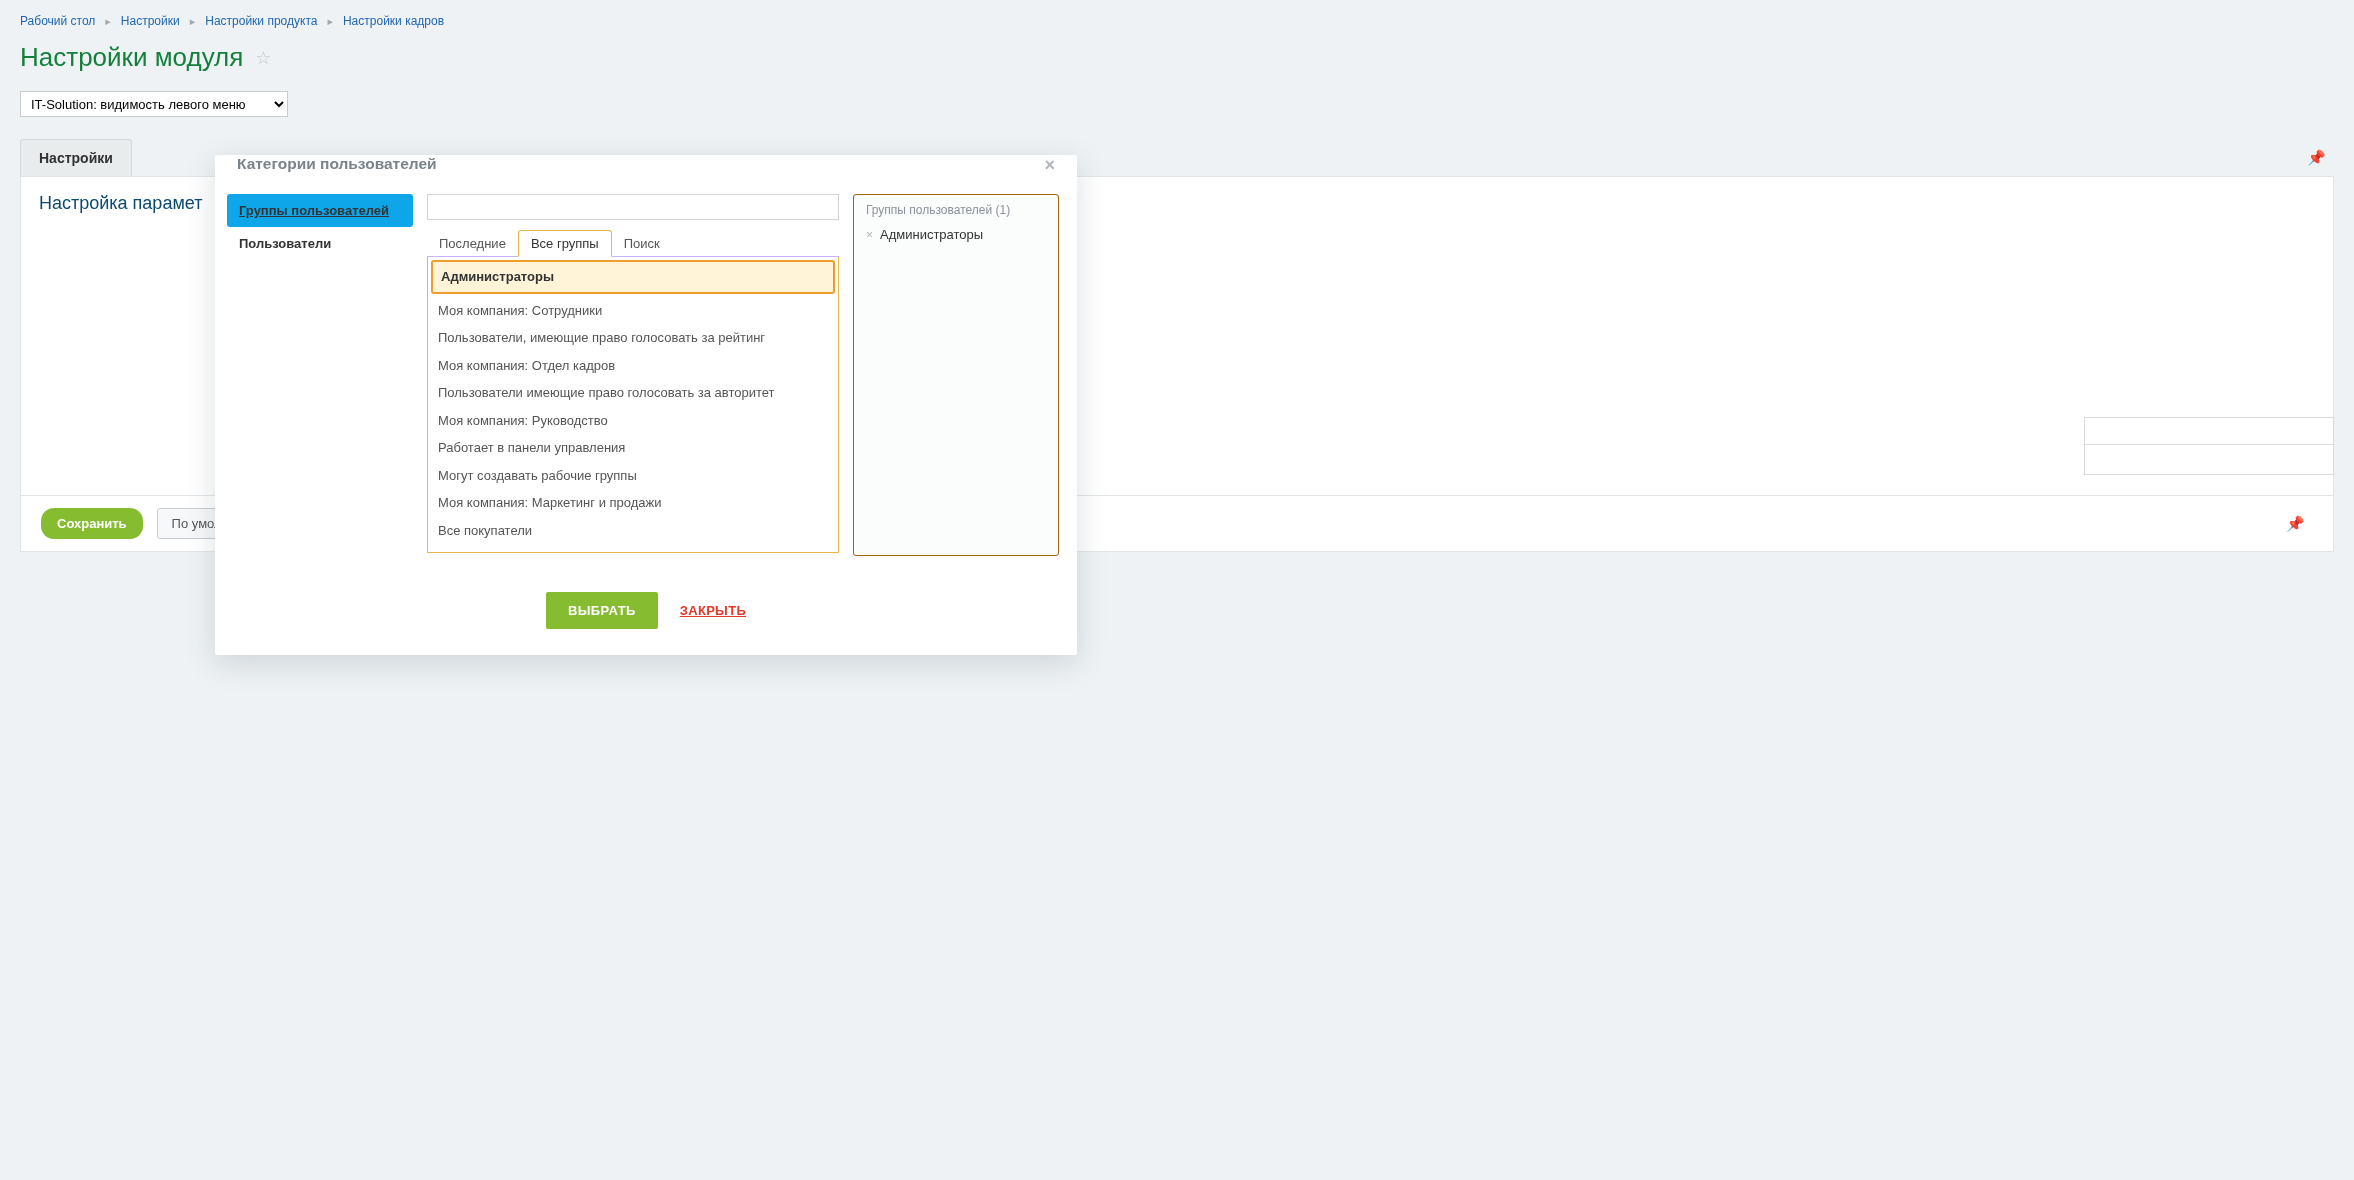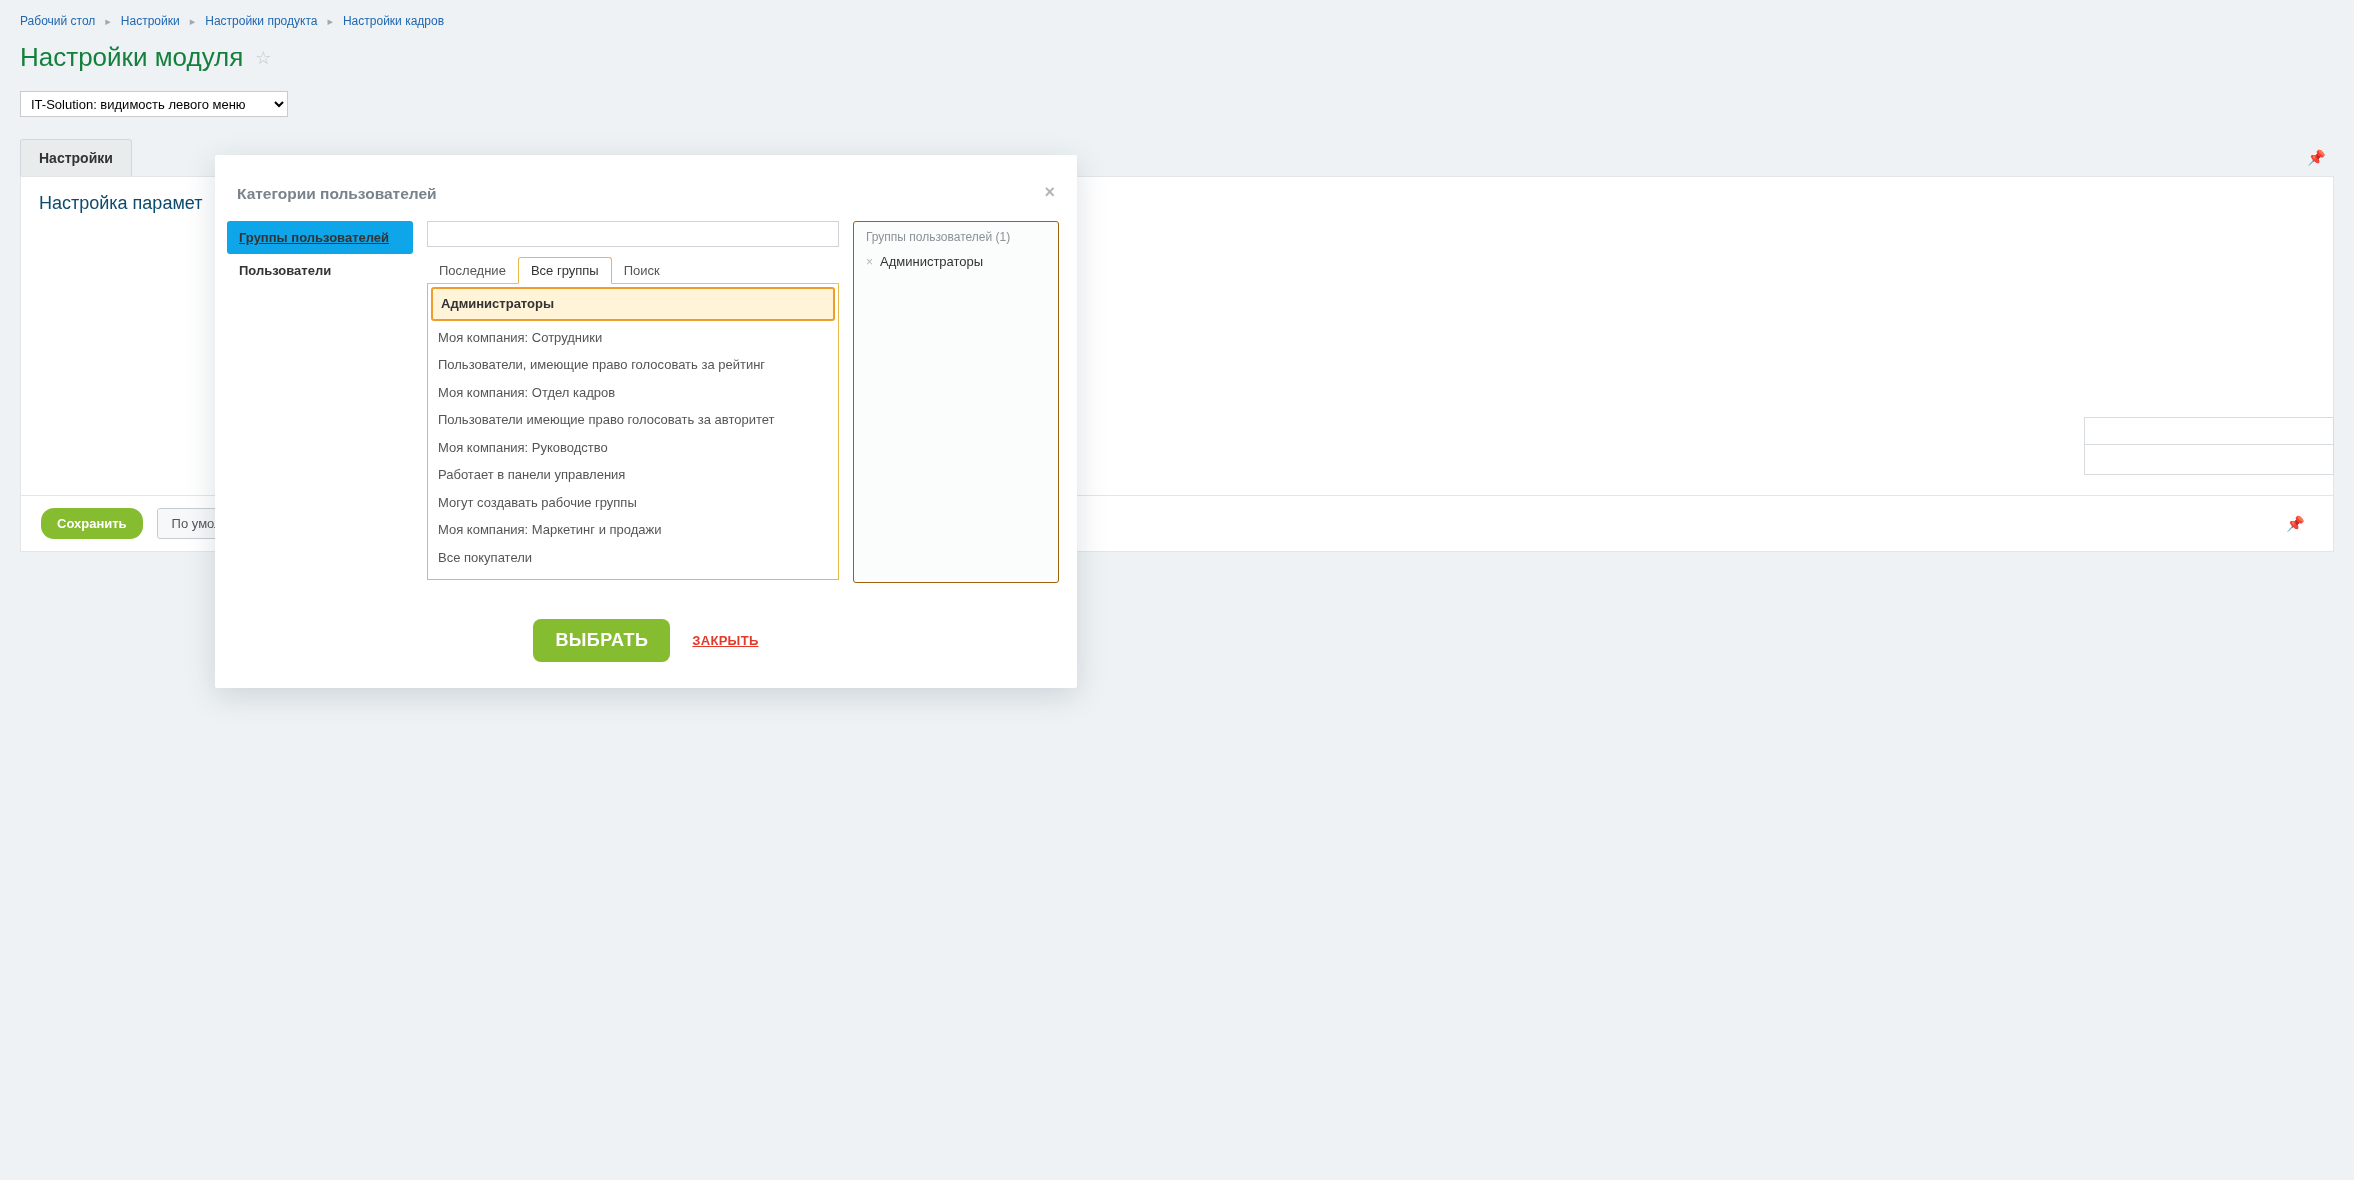--- a/index.html
+++ b/index.html
@@ -126,23 +126,23 @@
       position: absolute;
       left: 215px;
       top: 155px;
       width: 862px;
       background: #fff;
       box-shadow: 0 8px 30px rgba(60,80,100,0.18);
       border-radius: 2px;
     }
     .dialog-header {
       display: flex;
-      align-items: flex-end;
+      align-items: flex-start;
       justify-content: space-between;
-      padding: 27px 22px 14px 22px;
+      padding: 0 22px 14px 22px;
     }
     .dialog-title {
       font-size: 15.5px;
       font-weight: bold;
       color: #7a838c;
     }
     .dialog-close {
       color: #b0b6bc;
       font-size: 18px;
       cursor: pointer;
@@ -250,23 +250,23 @@
       display: flex;
       align-items: center;
       justify-content: center;
       gap: 22px;
       padding: 18px 0 26px 0;
     }
     .dlg-btn-green {
       background: #86bc2f;
       color: #fff;
       border: none;
-      border-radius: 8px;
+      border-radius: 2px;
       padding: 11px 22px;
-      font-size: 18px;
+      font-size: 13px;
       font-weight: bold;
       letter-spacing: 0.4px;
     }
     .dlg-link-close {
       color: #e23a2a;
       font-size: 13px;
       font-weight: bold;
       text-decoration: underline;
       letter-spacing: 0.3px;
       cursor: pointer;

